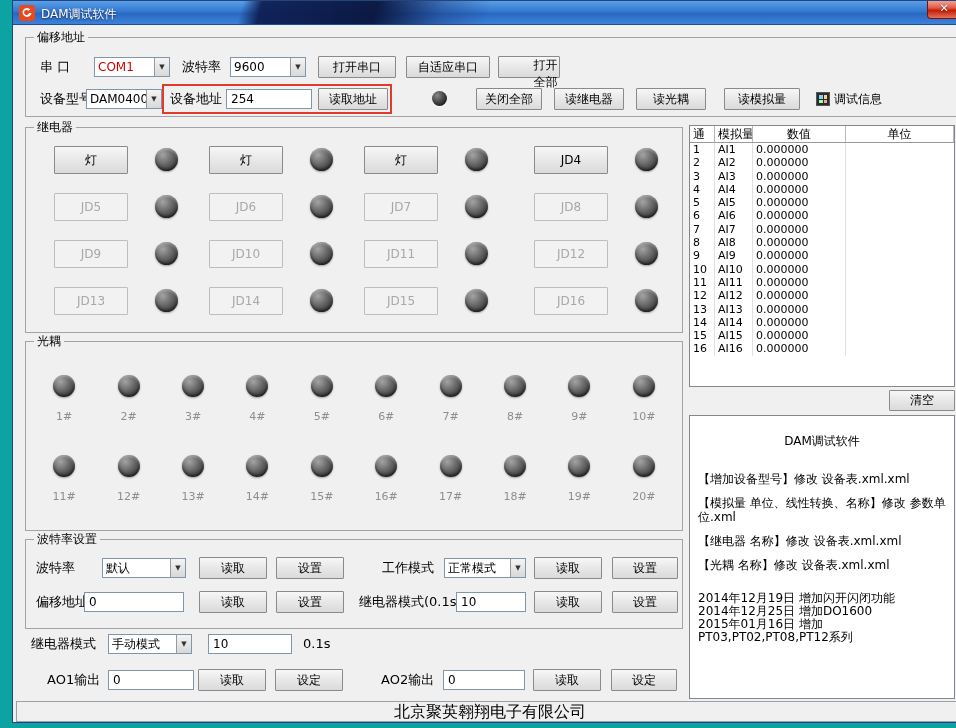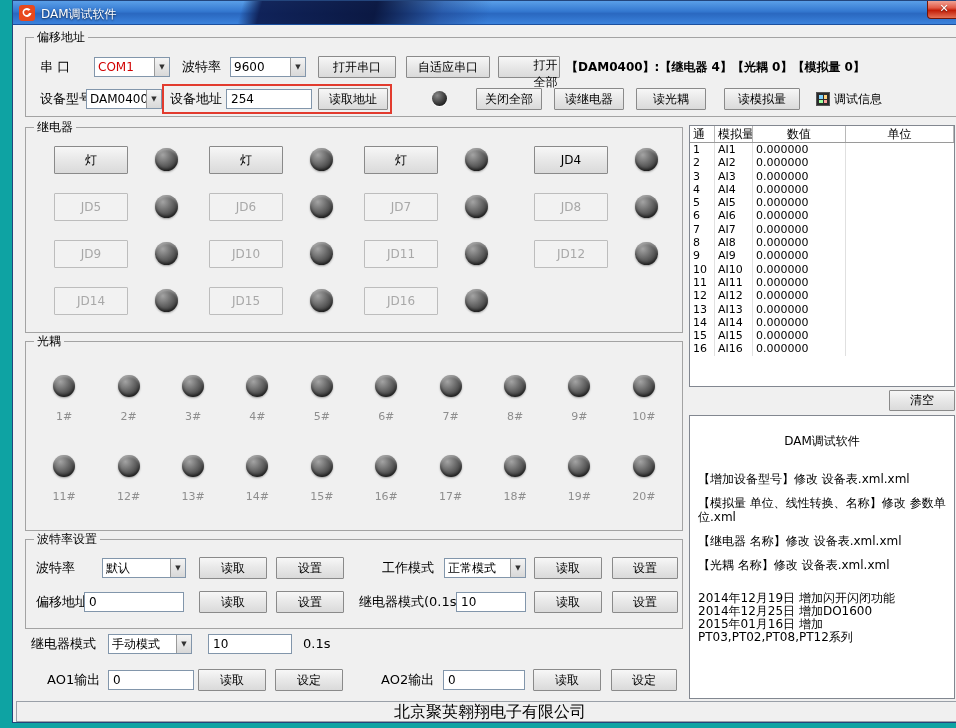--- a/index.html
+++ b/index.html
@@ -100,21 +100,20 @@
       <span class="combo-btn">▼</span>
     </div>
     <span class="lbl" style="left:156px;top:19px;">波特率</span>
     <div class="combo" style="left:204px;top:19px;width:76px;">
       <span class="combo-text">9600</span>
       <span class="combo-btn">▼</span>
     </div>
     <button class="btn" style="left:292px;top:18px;width:78px;">打开串口</button>
     <button class="btn" style="left:380px;top:18px;width:84px;">自适应串口</button>
     <button class="btn" style="left:472px;top:18px;width:62px;padding-left:33px;">打开全部</button>
-    <span class="summary" style="left:540px;top:18px;">【DAM0400】:【继电器  4】【光耦 0】【模拟量 0】</span>
 
     <span class="lbl" style="left:14px;top:51px;">设备型号</span>
     <div class="combo" style="left:60px;top:51px;width:76px;">
       <span class="combo-text">DAM0400</span>
       <span class="combo-btn">▼</span>
     </div>
 
     <div class="red-box" style="left:136px;top:46px;width:230px;height:30px;"></div>
     <span class="lbl" style="left:144px;top:51px;">设备地址</span>
     <input class="field" style="left: 200px; top: 51px; width: 86px;" value="254">
@@ -182,20 +181,24 @@
         </div>
         <div class="relay-cell">
           <button class="btn relay-btn disabled">JD11</button>
           <span class="led"></span>
         </div>
         <div class="relay-cell">
           <button class="btn relay-btn disabled">JD12</button>
           <span class="led"></span>
         </div>
         <div class="relay-cell">
+          <button class="btn relay-btn disabled">JD13</button>
+          <span class="led"></span>
+        </div>
+        <div class="relay-cell">
           <button class="btn relay-btn disabled">JD14</button>
           <span class="led"></span>
         </div>
         <div class="relay-cell">
           <button class="btn relay-btn disabled">JD15</button>
           <span class="led"></span>
         </div>
         <div class="relay-cell">
           <button class="btn relay-btn disabled">JD16</button>
           <span class="led"></span>

